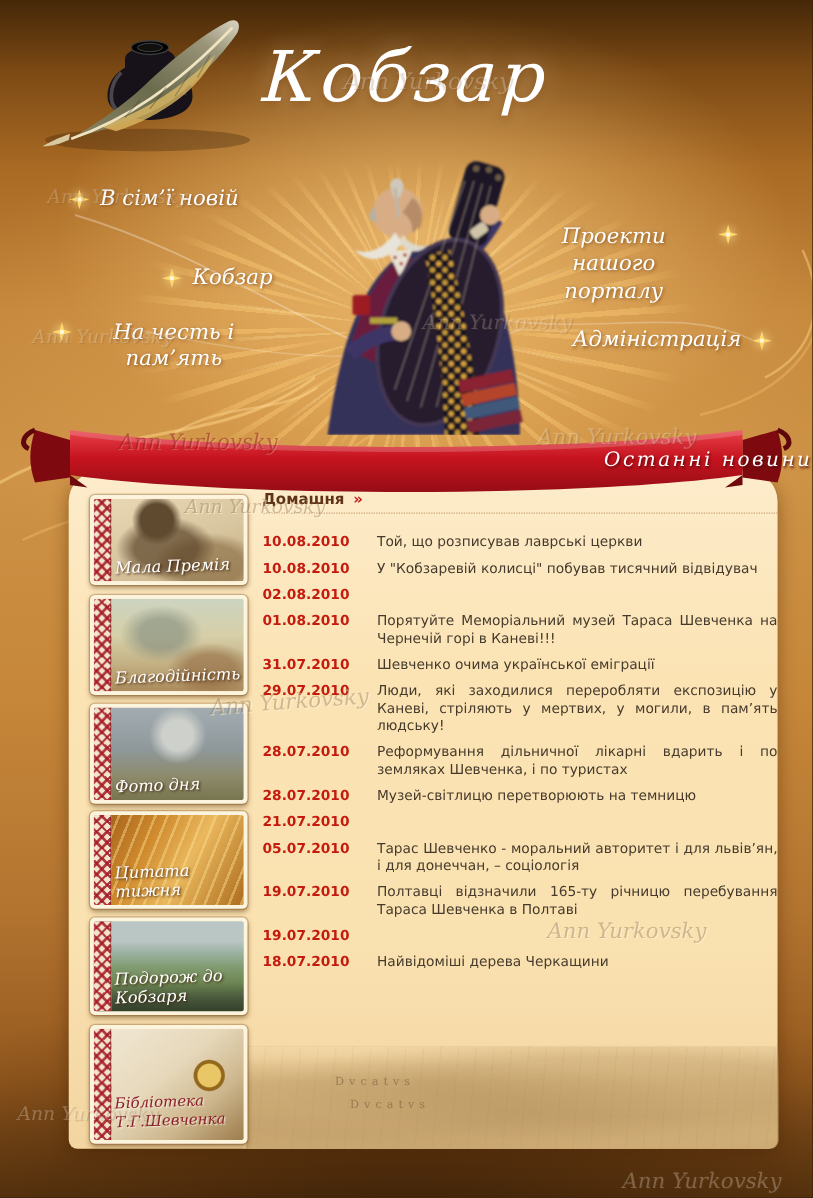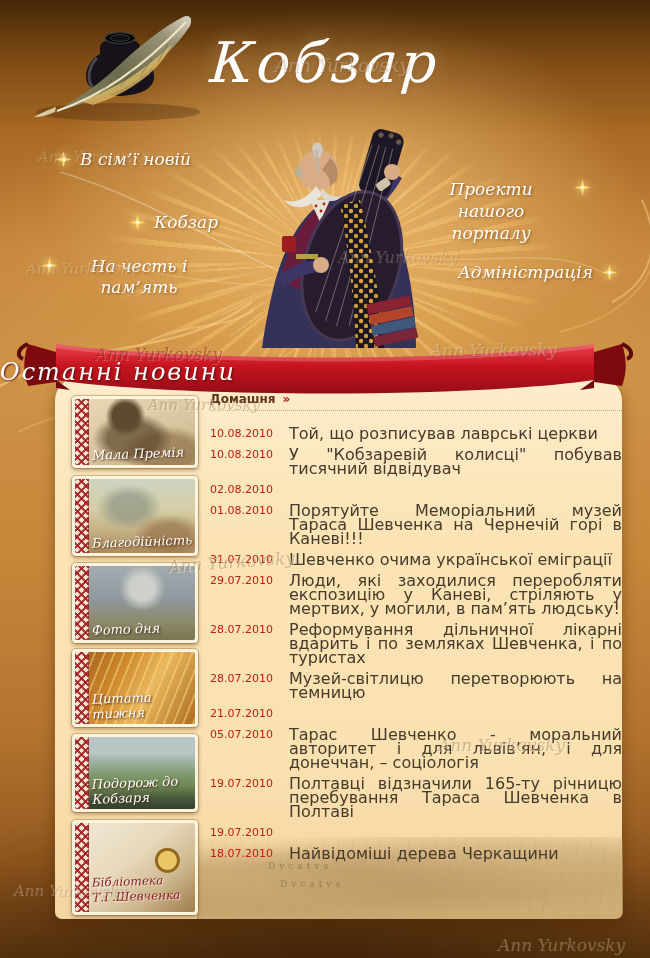--- a/index.html
+++ b/index.html
@@ -30,22 +30,22 @@
   .nav-link .star{width:19px;height:19px;flex:0 0 19px;filter:drop-shadow(0 0 4px rgba(255,232,160,.95));}
   .nav-1{left:54px;top:149px;}
   .nav-2{left:128px;top:212px;}
   .nav-3{left:40px;top:256px;width:172px;align-items:flex-start;}
   .nav-3 .lbl{width:150px;text-align:center;line-height:21px;}
   .nav-4{left:416px;top:178px;width:176px;align-items:flex-start;}
   .nav-4 .lbl{width:150px;text-align:center;line-height:22px;}
   .nav-5{left:458px;top:262px;}
   
   .ribbon-svg{position:absolute;left:0;top:330px;z-index:6;}
-  .ribbon-title{position:absolute;left:0;right:0;top:358px;z-index:7;text-align:left;
-    font-family:"DejaVu Serif",serif;font-style:italic;font-size:24px;color:#fff;letter-spacing:2px;
+  .ribbon-title{position:absolute;left:0;right:0;top:358px;z-index:7;text-align:right;
+    font-family:"DejaVu Serif",serif;font-style:italic;font-size:16px;color:#fff;letter-spacing:2px;
     text-shadow:1px 1px 2px rgba(90,5,8,.9);pointer-events:none;}
   
   .panel{position:absolute;left:55px;top:377px;width:567px;height:542px;z-index:5;
     border-radius:24px 24px 7px 7px;
     background:linear-gradient(180deg,#fdeccb 0%,#fbe3b4 30%,#fae1b0 70%,#f2d5a1 100%);
     box-shadow:0 5px 14px rgba(70,35,5,.45);}
   .map-texture{position:absolute;left:142px;top:460px;width:425px;height:82px;overflow:hidden;
     border-left:1px dashed rgba(130,100,60,.40);border-bottom-right-radius:7px;
     background:
       radial-gradient(ellipse at 20% 60%, rgba(170,135,85,.30) 0 30%, transparent 60%),
@@ -56,22 +56,22 @@
     color:rgba(115,90,55,.55);}
   .mw-1{left:70px;top:24px;}
   .mw-2{left:82px;top:42px;}
   
   .crumb{position:absolute;left:155px;top:15px;font-size:12px;font-weight:bold;color:#5f3317;}
   .crumb .arrow{color:#c3161c;margin-left:7px;cursor:pointer;}
   .crumb .home{cursor:pointer;}
   .dotline{position:absolute;left:155px;top:33px;width:412px;border-bottom:1px dotted #c8a376;}
   .news{position:absolute;left:155px;top:50px;width:412px;display:flex;flex-direction:column;gap:7px;}
   .news-row{display:flex;align-items:flex-start;}
-  .news-date{flex:0 0 68px;margin-right:11px;font-size:11px;font-weight:normal;color:#c41b0e;line-height:14px;white-space:nowrap;}
-  .news-title{flex:1;font-size:16px;line-height:14px;color:#453a2c;text-align:justify;cursor:pointer;}
+  .news-date{flex:0 0 68px;margin-right:22px;font-size:11px;font-weight:bold;color:#c41b0e;line-height:14px;white-space:nowrap;}
+  .news-title{flex:1;font-size:11px;line-height:14px;color:#453a2c;text-align:justify;cursor:pointer;}
   
   .sb-item{position:absolute;left:17px;width:126px;border-radius:4px;cursor:pointer;
     background:#fdf4de;padding:3px;box-sizing:border-box;
     box-shadow:0 2px 4px rgba(95,55,12,.5),0 0 0 1px rgba(150,100,45,.35);}
   .sb-1{top:19px;height:72px;}
   .sb-2{top:99px;height:80px;}
   .sb-3{top:186px;height:80px;}
   .sb-4{top:272px;height:78px;}
   .sb-5{top:357px;height:78px;}
   .sb-6{top:443px;height:95px;}

